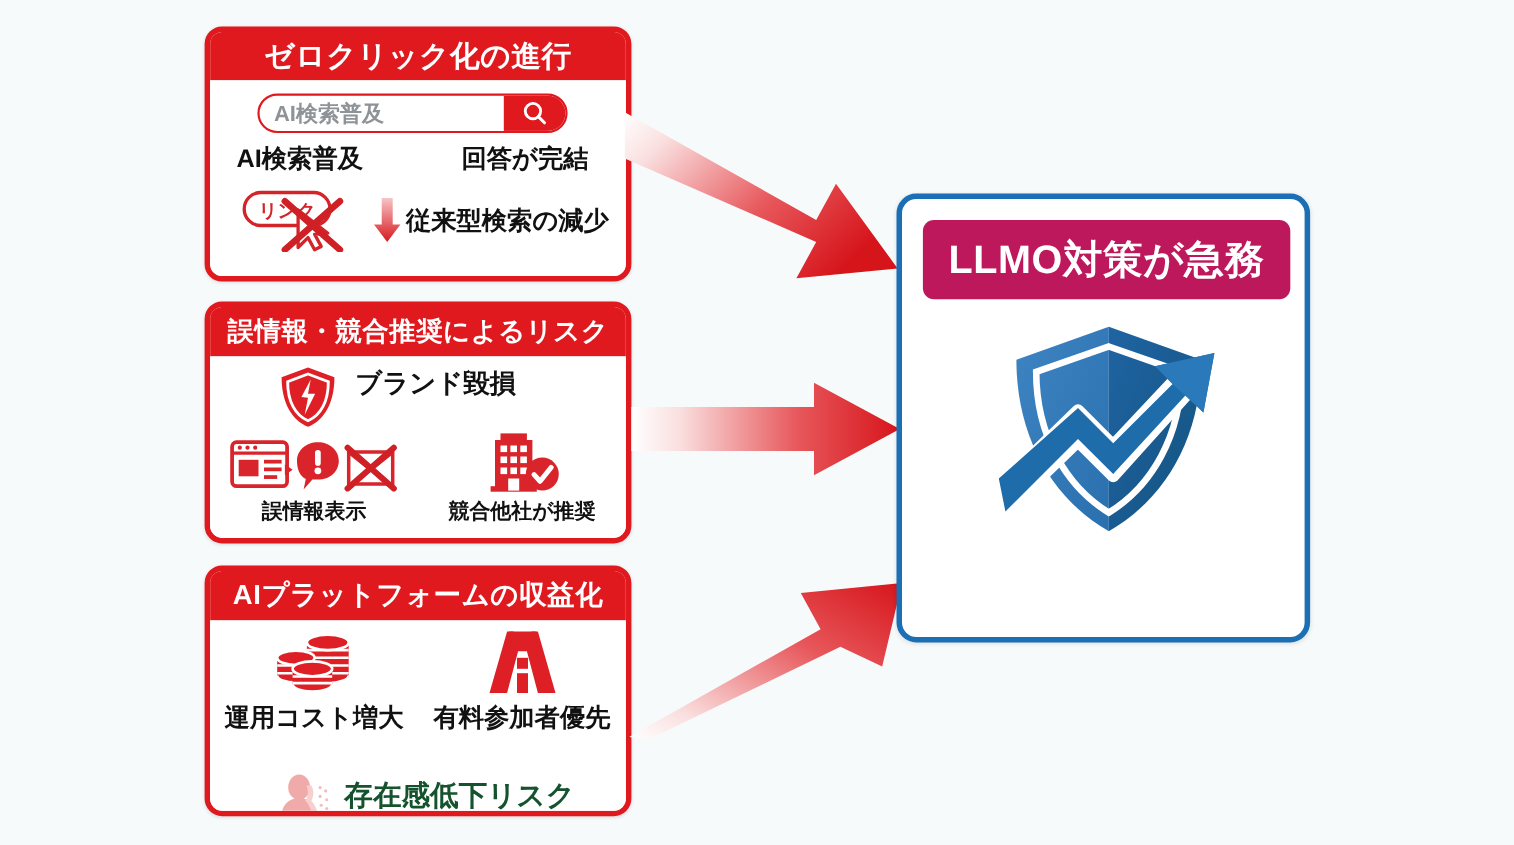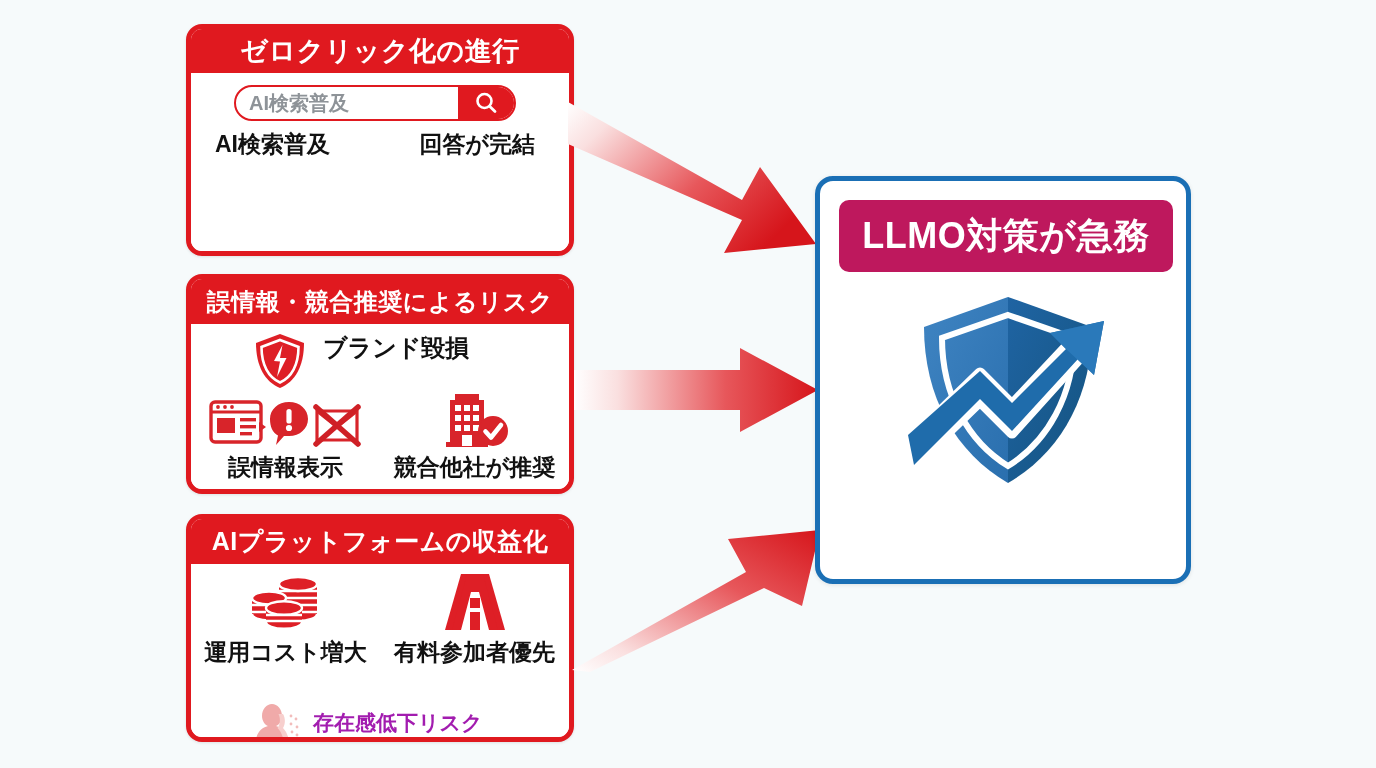--- a/index.html
+++ b/index.html
@@ -135,21 +135,21 @@
   }
   .misinfo-cols .mcol {
     flex: 1;
     display: flex;
     flex-direction: column;
     align-items: center;
   }
   .misinfo-cols .micons { height: 56px; display: flex; align-items: flex-end; }
   .misinfo-cols .mlabel {
     margin-top: 4px;
-    font-size: 23px;
+    font-size: 19px;
     font-weight: bold;
     color: #111;
     white-space: nowrap;
   }
 
   
   .money-cols {
     position: absolute;
     left: 0; top: 6px;
     width: 100%;
@@ -170,21 +170,21 @@
     white-space: nowrap;
   }
   .presence-row {
     position: absolute;
     left: 52px; top: 136px;
     display: flex;
     align-items: center;
   }
   .presence-row .pic { width: 62px; height: 46px; }
   .presence-row .plabel {
-    font-size: 21px; font-weight: bold; color: #a21caf;
+    font-size: 26px; font-weight: bold; color: #14532d;
     margin-left: 8px; white-space: nowrap;
   }
 
   
   #result-card {
     position: absolute;
     left: 815px; top: 176px;
     width: 376px; height: 408px;
     background: #ffffff;
     border: 5px solid #1a6fb5;
@@ -247,20 +247,41 @@
             <line x1="17.6" y1="17.2" x2="23" y2="22.6" stroke="#ffffff" stroke-width="2.8" stroke-linecap="round"></line>
           </svg>
         </div>
       </div>
 
       <div class="labels-row">
         <span>AI検索普及</span>
         <span>回答が完結</span>
       </div>
 
+      <div class="broken-link-row">
+        <svg class="bl-icon" viewBox="0 0 118 58">
+          <rect x="3" y="4" width="78" height="30" rx="15" ry="15" fill="#ffffff" stroke="#d3242a" stroke-width="3"></rect>
+          <text x="42" y="26" font-family="'Liberation Sans',sans-serif" font-size="17" font-weight="bold" fill="#d3242a" text-anchor="middle">リンク</text>
+          <g fill="#ffffff" stroke="#d3242a" stroke-width="3" stroke-linejoin="round">
+            <path d="M52 20 L52 54 L61 45 L67 56 L73 53 L67 42 L79 41 Z"></path>
+          </g>
+          <line x1="40" y1="12" x2="90" y2="56" stroke="#cf2026" stroke-width="6" stroke-linecap="round"></line>
+          <line x1="90" y1="12" x2="40" y2="56" stroke="#cf2026" stroke-width="6" stroke-linecap="round"></line>
+        </svg>
+        <svg class="bl-arrow" viewBox="0 0 26 44">
+          <defs>
+            <linearGradient id="dgrad" x1="0" y1="0" x2="0" y2="1">
+              <stop offset="0%" stop-color="#f7c4c5"></stop>
+              <stop offset="100%" stop-color="#d8181f"></stop>
+            </linearGradient>
+          </defs>
+          <path d="M8 2 L18 2 L18 26 L25 26 L13 42 L1 26 L8 26 Z" fill="url(#dgrad)"></path>
+        </svg>
+        <span class="bl-text">従来型検索の減少</span>
+      </div>
 
     </div>
   </div>
 
   <div class="risk-card" id="card-misinfo">
     <div class="card-header">誤情報・競合推奨によるリスク</div>
     <div class="card-body">
 
       <div class="brand-row">
         <svg class="shield" viewBox="0 0 54 58">

